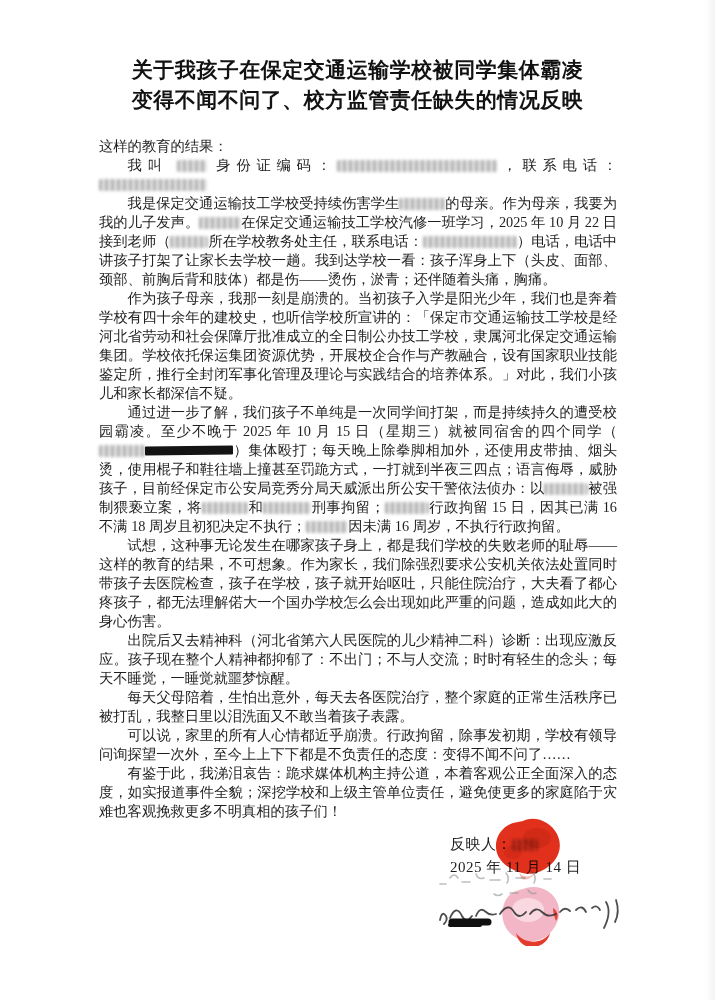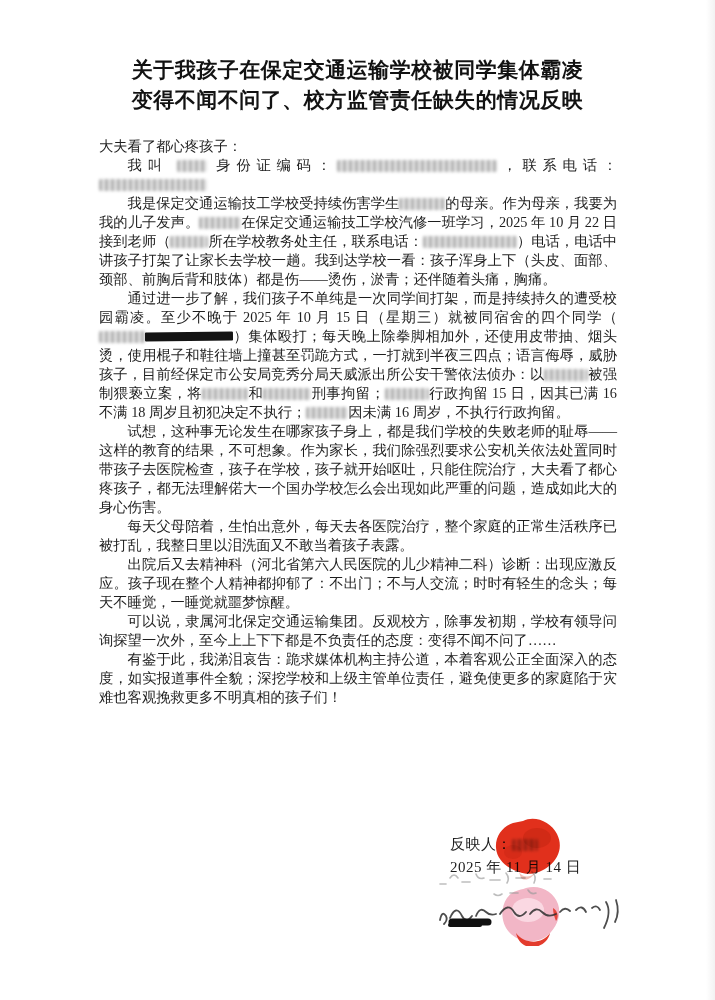--- a/index.html
+++ b/index.html
@@ -52,29 +52,30 @@
 <div class="page">
 
   <div class="edge-shadow"></div>
 
   <div class="title">
     <div>关于我孩子在保定交通运输学校被同学集体霸凌</div>
     <div>变得不闻不问了、校方监管责任缺失的情况反映</div>
   </div>
 
   <div class="content">
-    <p class="salutation">大夫看了都心疼孩子：</p>
+    <p class="salutation">这样的教育的结果：</p>
     <div>
         <p class="para"><span class="seg-text">我叫 </span><span class="redact redact-blur" style="width: 30px;"></span><span class="seg-text">  身份证编码：</span><span class="redact redact-blur" style="width: 160px;"></span><span class="seg-text">，联系电话：</span><span class="redact redact-blur" style="width: 108px;"></span></p>
         <p class="para"><span class="seg-text">我是保定交通运输技工学校受持续伤害学生</span><span class="redact redact-blur" style="width: 46px;"></span><span class="seg-text">的母亲。作为母亲，我要为我的儿子发声。</span><span class="redact redact-blur" style="width: 42px;"></span><span class="seg-text">在保定交通运输技工学校汽修一班学习，2025 年 10 月 22 日接到老师（</span><span class="redact redact-blur" style="width: 38px;"></span><span class="seg-text">所在学校教务处主任，联系电话：</span><span class="redact redact-blur" style="width: 94px;"></span><span class="seg-text">）电话，电话中讲孩子打架了让家长去学校一趟。我到达学校一看：孩子浑身上下（头皮、面部、颈部、前胸后背和肢体）都是伤——烫伤，淤青；还伴随着头痛，胸痛。</span></p>
+        <p class="para"><span class="seg-text">作为孩子母亲，我那一刻是崩溃的。当初孩子入学是阳光少年，我们也是奔着学校有四十余年的建校史，也听信学校所宣讲的：「保定市交通运输技工学校是经河北省劳动和社会保障厅批准成立的全日制公办技工学校，隶属河北保定交通运输集团。学校依托保运集团资源优势，开展校企合作与产教融合，设有国家职业技能鉴定所，推行全封闭军事化管理及理论与实践结合的培养体系。」对此，我们小孩儿和家长都深信不疑。</span></p>
         <p class="para"><span class="seg-text">通过进一步了解，我们孩子不单纯是一次同学间打架，而是持续持久的遭受校园霸凌。至少不晚于 2025 年 10 月 15 日（星期三）就被同宿舍的四个同学（</span><span class="redact redact-blur" style="width: 46px;"></span><span class="redact redact-black" style="width: 88px;"></span><span class="seg-text">）集体殴打；每天晚上除拳脚相加外，还使用皮带抽、烟头烫，使用棍子和鞋往墙上撞甚至罚跪方式，一打就到半夜三四点；语言侮辱，威胁孩子，目前经保定市公安局竞秀分局天威派出所公安干警依法侦办：以</span><span class="redact redact-blur" style="width: 44px;"></span><span class="seg-text">被强制猥亵立案，将</span><span class="redact redact-blur" style="width: 46px;"></span><span class="seg-text">和</span><span class="redact redact-blur" style="width: 48px;"></span><span class="seg-text">刑事拘留；</span><span class="redact redact-blur" style="width: 44px;"></span><span class="seg-text">行政拘留 15 日，因其已满 16 不满 18 周岁且初犯决定不执行；</span><span class="redact redact-blur" style="width: 42px;"></span><span class="seg-text">因未满 16 周岁，不执行行政拘留。</span></p>
         <p class="para"><span class="seg-text">试想，这种事无论发生在哪家孩子身上，都是我们学校的失败老师的耻辱——这样的教育的结果，不可想象。作为家长，我们除强烈要求公安机关依法处置同时带孩子去医院检查，孩子在学校，孩子就开始呕吐，只能住院治疗，大夫看了都心疼孩子，都无法理解偌大一个国办学校怎么会出现如此严重的问题，造成如此大的身心伤害。</span></p>
+        <p class="para"><span class="seg-text">出院后又去精神科（河北省第六人民医院的儿少精神二科）诊断：出现应激反应。孩子现在整个人精神都抑郁了：不出门；不与人交流；时时有轻生的念头；每天不睡觉，一睡觉就噩梦惊醒。</span></p>
         <p class="para"><span class="seg-text">每天父母陪着，生怕出意外，每天去各医院治疗，整个家庭的正常生活秩序已被打乱，我整日里以泪洗面又不敢当着孩子表露。</span></p>
-        <p class="para"><span class="seg-text">出院后又去精神科（河北省第六人民医院的儿少精神二科）诊断：出现应激反应。孩子现在整个人精神都抑郁了：不出门；不与人交流；时时有轻生的念头；每天不睡觉，一睡觉就噩梦惊醒。</span></p>
-        <p class="para"><span class="seg-text">可以说，隶属河北保定交通运输集团。反观校方，除事发初期，学校有领导问询探望一次外，至今上上下下都是不负责任的态度：变得不闻不问了……</span></p>
+        <p class="para"><span class="seg-text">可以说，家里的所有人心情都近乎崩溃。行政拘留，除事发初期，学校有领导问询探望一次外，至今上上下下都是不负责任的态度：变得不闻不问了……</span></p>
         <p class="para"><span class="seg-text">有鉴于此，我涕泪哀告：跪求媒体机构主持公道，本着客观公正全面深入的态度，如实报道事件全貌；深挖学校和上级主管单位责任，避免使更多的家庭陷于灾难也客观挽救更多不明真相的孩子们！</span></p>
       </div>
   </div>
 
   <div class="sig-row">
     <span>反映人：</span><span class="redact redact-blur" style="width:26px"></span>
   </div>
   <div class="sig-date">2025 年 11 月 14 日</div>
 
   <svg class="stamp-pink" width="70" height="62" viewBox="0 0 70 62">

